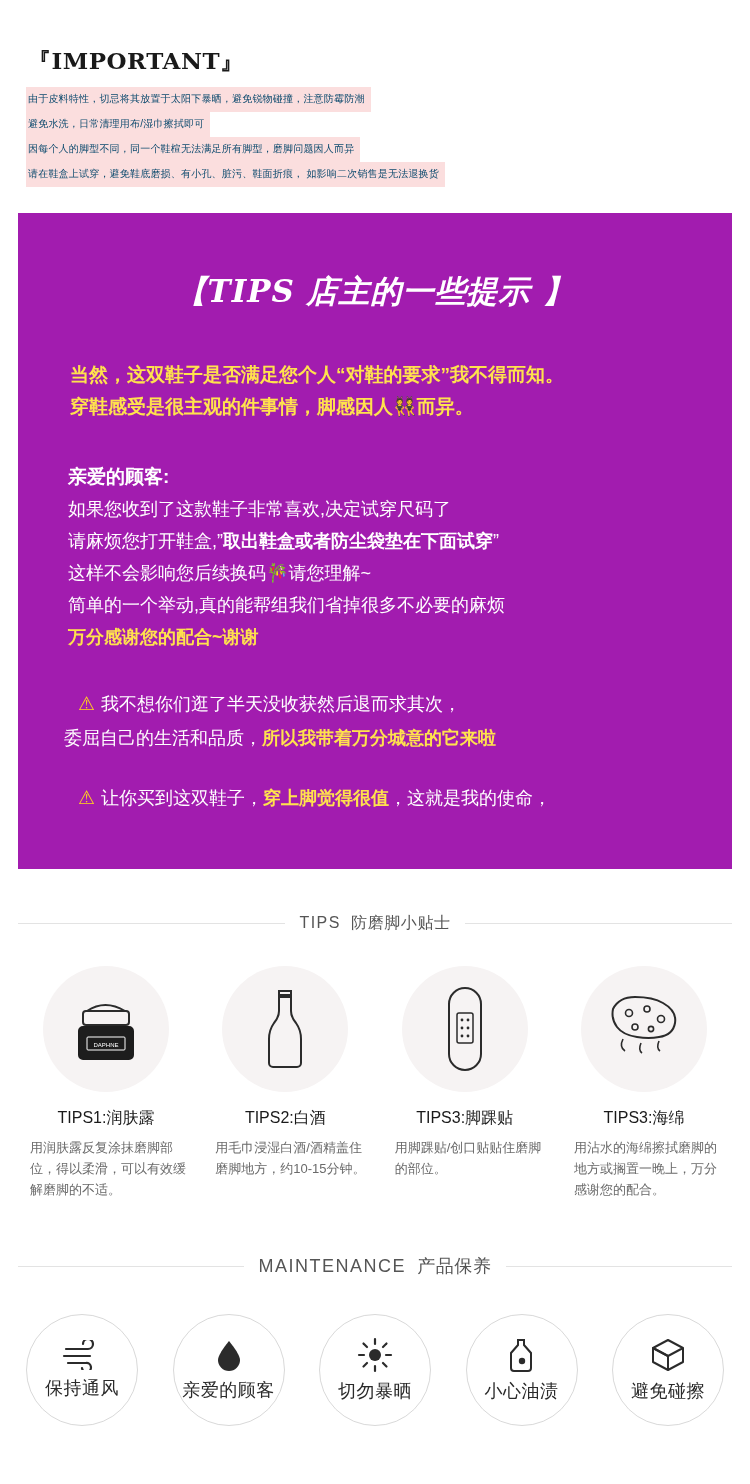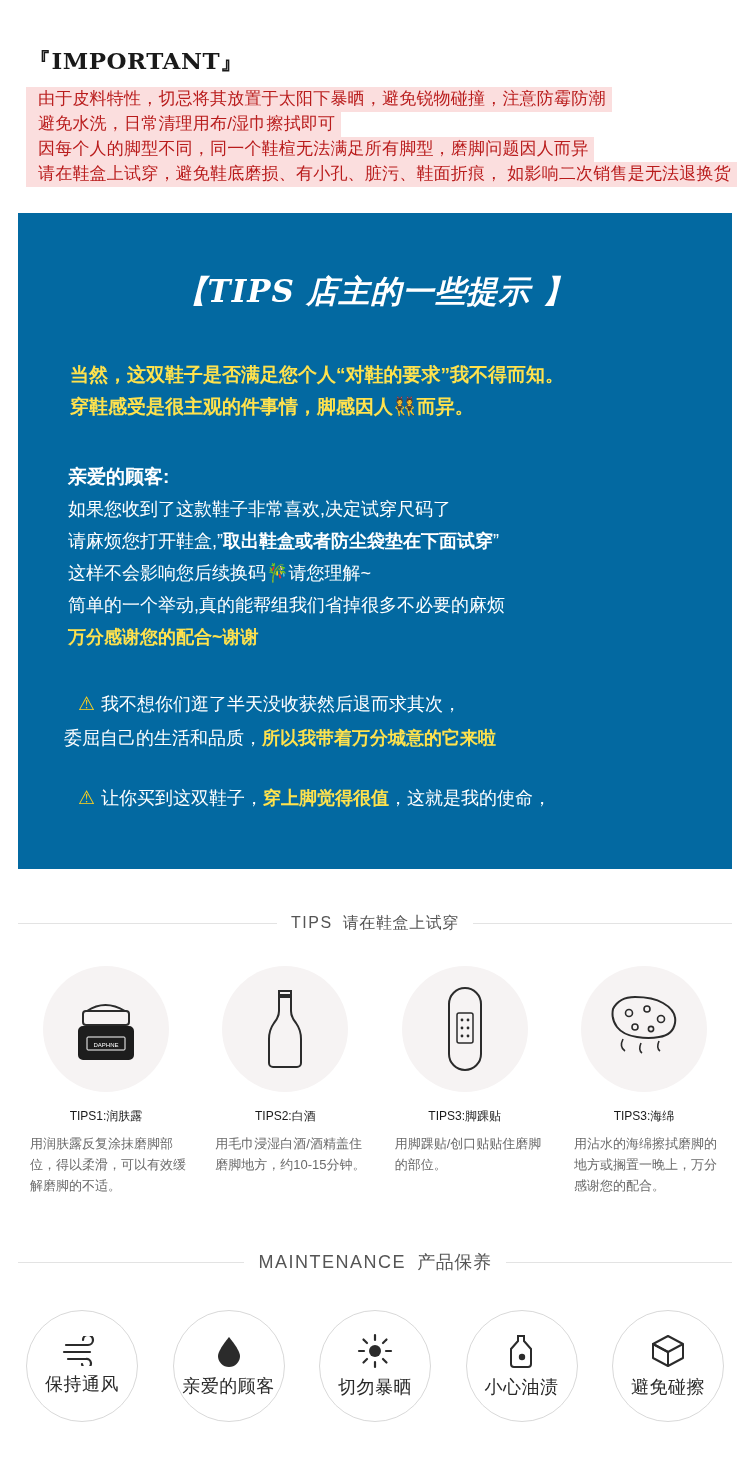--- a/index.html
+++ b/index.html
@@ -23,33 +23,33 @@
     font-family: "DejaVu Serif", "Liberation Serif", serif;
     font-size: 23px;
     font-weight: bold;
     color: #1a1a1a;
     letter-spacing: 0.5px;
     margin: 0 0 10px 2px;
   }
   .important-line {
     display: inline-block;
     background: #fbdede;
-    color: #b91c1c;
-    font-size: 17px;
+    color: #0c4a6e;
+    font-size: 10px;
     line-height: 20px;
-    padding: 2px 6px 3px 12px;
+    padding: 2px 6px 3px 2px;
     margin-bottom: 10px;
     letter-spacing: 0.2px;
     white-space: nowrap;
   }
   .important-line:last-child { margin-bottom: 0; }
 
   
   .tips-panel {
-    background: #0369a1;
+    background: #a21caf;
     margin: 18px 18px 0 18px;
     padding: 44px 34px 54px 34px;
   }
   .tips-heading {
     text-align: center;
     color: #ffffff;
     font-size: 31px;
     font-weight: bold;
     font-style: italic;
     letter-spacing: 1px;
@@ -136,21 +136,21 @@
     width: 126px;
     height: 126px;
     border-radius: 50%;
     background: #f6f3f3;
     display: flex;
     align-items: center;
     justify-content: center;
   }
   .tip-title {
     margin-top: 16px;
-    font-size: 12px;
+    font-size: 16px;
     color: #1a1a1a;
     font-weight: 500;
     text-align: center;
   }
   .tip-desc {
     margin-top: 8px;
     font-size: 13px;
     line-height: 21px;
     color: #6a6a6a;
     width: 100%;
@@ -236,21 +236,21 @@
 
   <div class="warn-line">
     <span class="warn-icon">⚠</span><span>让你买到这双鞋子，</span><span class="yellow">穿上脚觉得很值</span><span>，这就是我的使命，</span>
   </div>
 </div>
 
 <div class="section-head">
   <div class="rule"></div>
   <div class="head-text">
     <span class="en">TIPS</span>
-    &nbsp;<span>请在鞋盒上试穿</span>
+    &nbsp;<span>防磨脚小贴士</span>
   </div>
   <div class="rule"></div>
 </div>
 
 <div class="tips-grid">
 
   <div class="tip-col">
     <div class="tip-circle">
       <svg width="74" height="80" viewBox="0 0 74 80">
         <path d="M18 22 q18 -12 38 0" fill="none" stroke="#2b2b2b" stroke-width="2"></path>

